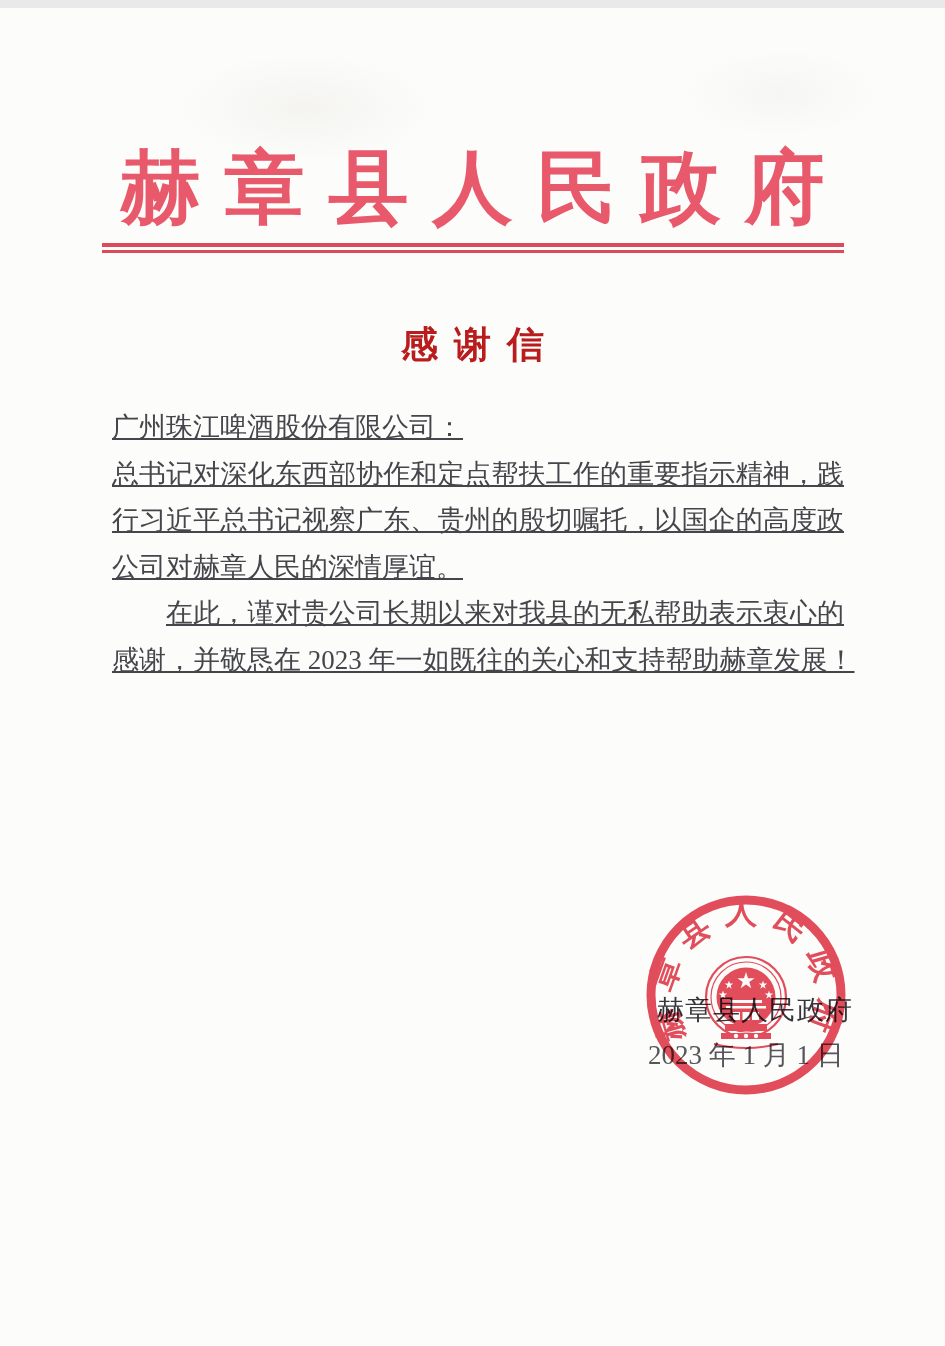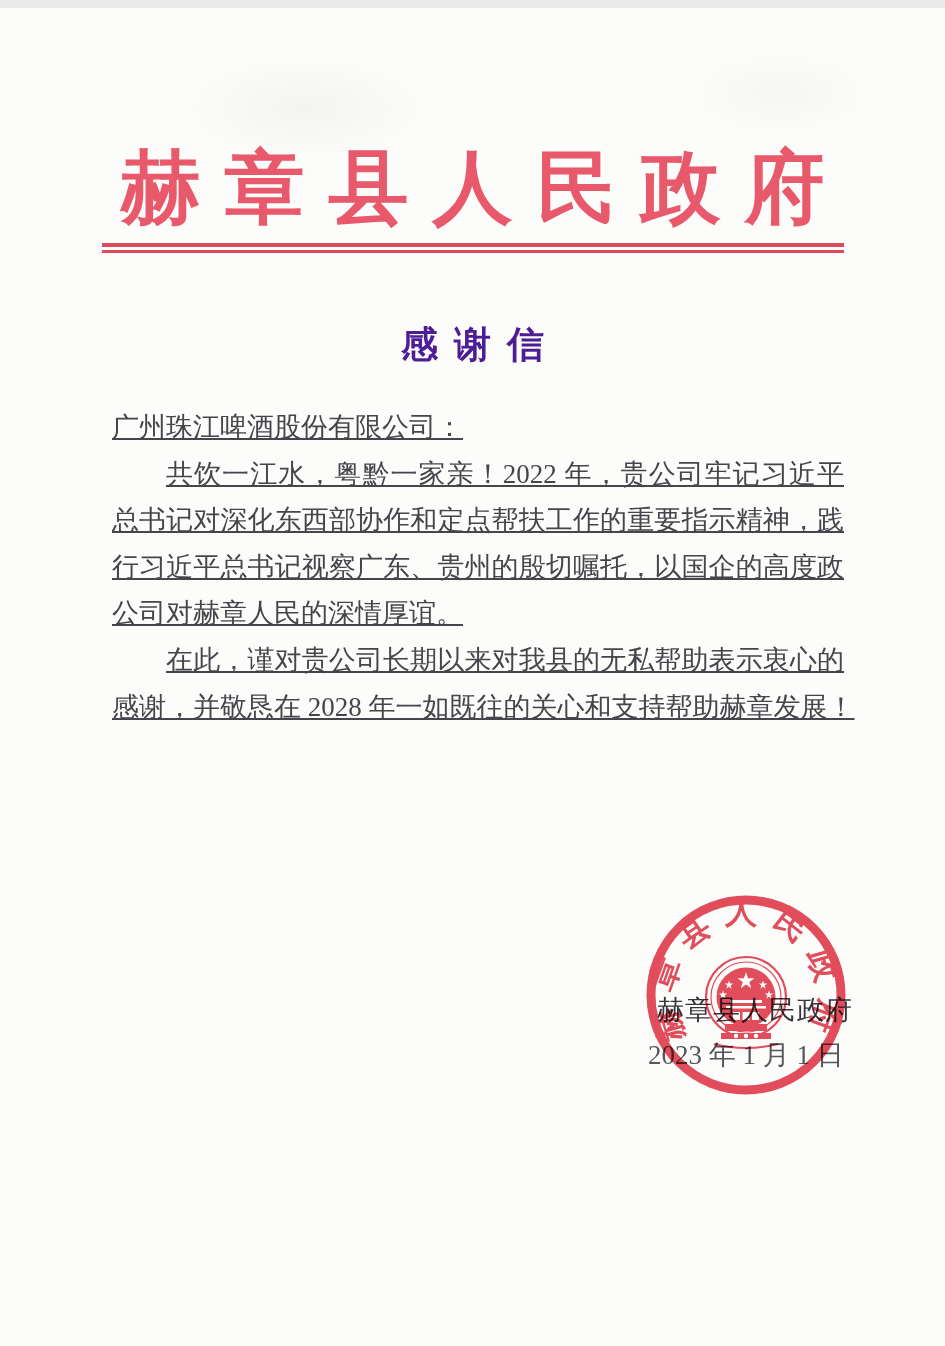--- a/index.html
+++ b/index.html
@@ -28,21 +28,21 @@
   }
   .red-rule{
     position:absolute;left:102px;top:235px;width:742px;
     height:3px;
     border-top:4px solid #dc4b5c;
     border-bottom:3px solid #dc4b5c;
   }
   .letter-title{
     position:absolute;left:0;right:0;top:312px;
     text-align:center;
-    font-size:37px;font-weight:bold;color:#4c1d95;
+    font-size:37px;font-weight:bold;color:#b91c1c;
     letter-spacing:16px;padding-left:16px;
   }
   .body-block{
     position:absolute;left:112px;top:396px;width:732px;
     font-size:27px;color:#45454c;
   }
   .line{
     height:46.6px;line-height:46.6px;
     white-space:nowrap;
     text-decoration:underline;
@@ -78,26 +78,25 @@
   <div class="smudge s2"></div>
 
   <div class="org-header">赫章县人民政府</div>
 
   <div class="red-rule"></div>
 
   <div class="letter-title">感谢信</div>
 
   <div class="body-block">
     <div class="line">广州珠江啤酒股份有限公司：</div>
-    <div class="line just indent">共饮一江水，粤黔一家亲！2022 年，贵公司牢记习近平</div>
     <div class="line just">总书记对深化东西部协作和定点帮扶工作的重要指示精神，践</div>
     <div class="line just">行习近平总书记视察广东、贵州的殷切嘱托，以国企的高度政</div>
     <div class="line">公司对赫章人民的深情厚谊。</div>
     <div class="line just indent">在此，谨对贵公司长期以来对我县的无私帮助表示衷心的</div>
-    <div class="line">感谢，并敬恳在 2028 年一如既往的关心和支持帮助赫章发展！</div>
+    <div class="line">感谢，并敬恳在 2023 年一如既往的关心和支持帮助赫章发展！</div>
   </div>
 
   <div class="sig-name">赫章县人民政府</div>
 
   <div class="sig-date">2023 年 1 月 1 日</div>
 
   <svg class="seal" viewBox="0 0 220 220">
     <defs>
       <polygon id="star" points="0,-9 2.02,-2.78 8.56,-2.78 3.27,1.06 5.29,7.28 0,3.44 -5.29,7.28 -3.27,1.06 -8.56,-2.78 -2.02,-2.78" fill="#ffffff"></polygon>
       <path id="ringArc" d="M 51.0 152.3 A 72 72 0 1 1 169.0 152.3" fill="none"></path>

